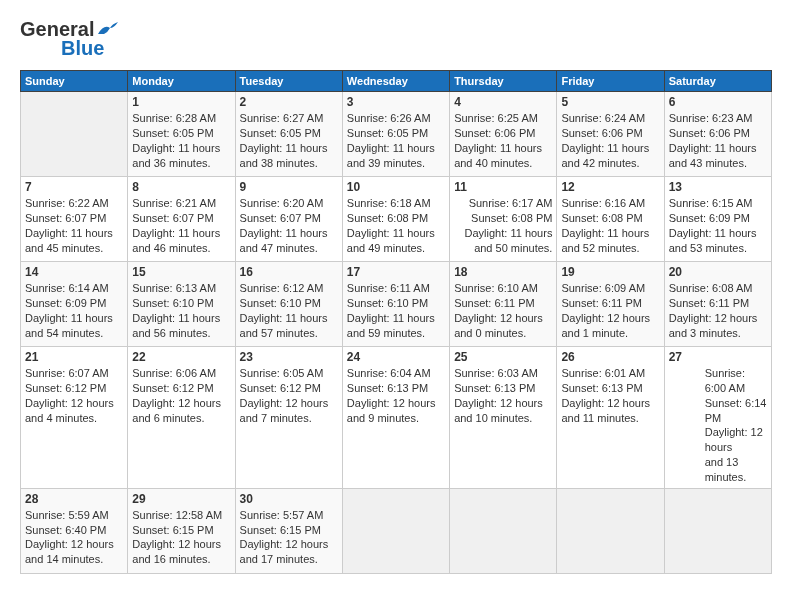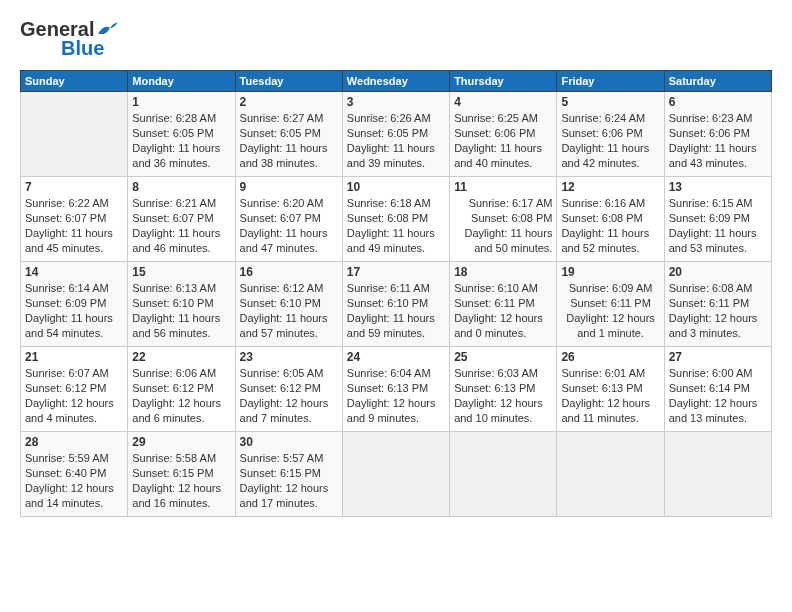--- a/index.html
+++ b/index.html
@@ -243,21 +243,21 @@
           </td>
           <td>
             <span class="day-num">18</span>
             <div class="day-info" style="white-space: pre-line;">Sunrise: 6:10 AM
 Sunset: 6:11 PM
 Daylight: 12 hours
 and 0 minutes.</div>
           </td>
           <td>
             <span class="day-num">19</span>
-            <div class="day-info" style="white-space: pre-line; text-align: center;">Sunrise: 6:09 AM
+            <div class="day-info" style="white-space: pre-line;">Sunrise: 6:09 AM
 Sunset: 6:11 PM
 Daylight: 12 hours
 and 1 minute.</div>
           </td>
           <td>
             <span class="day-num">20</span>
             <div class="day-info" style="white-space: pre-line;">Sunrise: 6:08 AM
 Sunset: 6:11 PM
 Daylight: 12 hours
 and 3 minutes.</div>
@@ -301,37 +301,37 @@
           </td>
           <td>
             <span class="day-num">26</span>
             <div class="day-info" style="white-space: pre-line;">Sunrise: 6:01 AM
 Sunset: 6:13 PM
 Daylight: 12 hours
 and 11 minutes.</div>
           </td>
           <td>
             <span class="day-num">27</span>
-            <div class="day-info" style="white-space: pre-line;">Sunrise: 6:00 AM
+            <div class="day-info" style="white-space: pre-line; margin-left: 36px;">Sunrise: 6:00 AM
 Sunset: 6:14 PM
 Daylight: 12 hours
 and 13 minutes.</div>
           </td>
         </tr>
         <tr>
           <td>
             <span class="day-num">28</span>
             <div class="day-info" style="white-space: pre-line;">Sunrise: 5:59 AM
 Sunset: 6:40 PM
 Daylight: 12 hours
 and 14 minutes.</div>
           </td>
           <td>
             <span class="day-num">29</span>
-            <div class="day-info" style="white-space: pre-line;">Sunrise: 5:58 AM
+            <div class="day-info" style="white-space: pre-line;">Sunrise: 12:58 AM
 Sunset: 6:15 PM
 Daylight: 12 hours
 and 16 minutes.</div>
           </td>
           <td>
             <span class="day-num">30</span>
             <div class="day-info" style="white-space: pre-line;">Sunrise: 5:57 AM
 Sunset: 6:15 PM
 Daylight: 12 hours
 and 17 minutes.</div>

